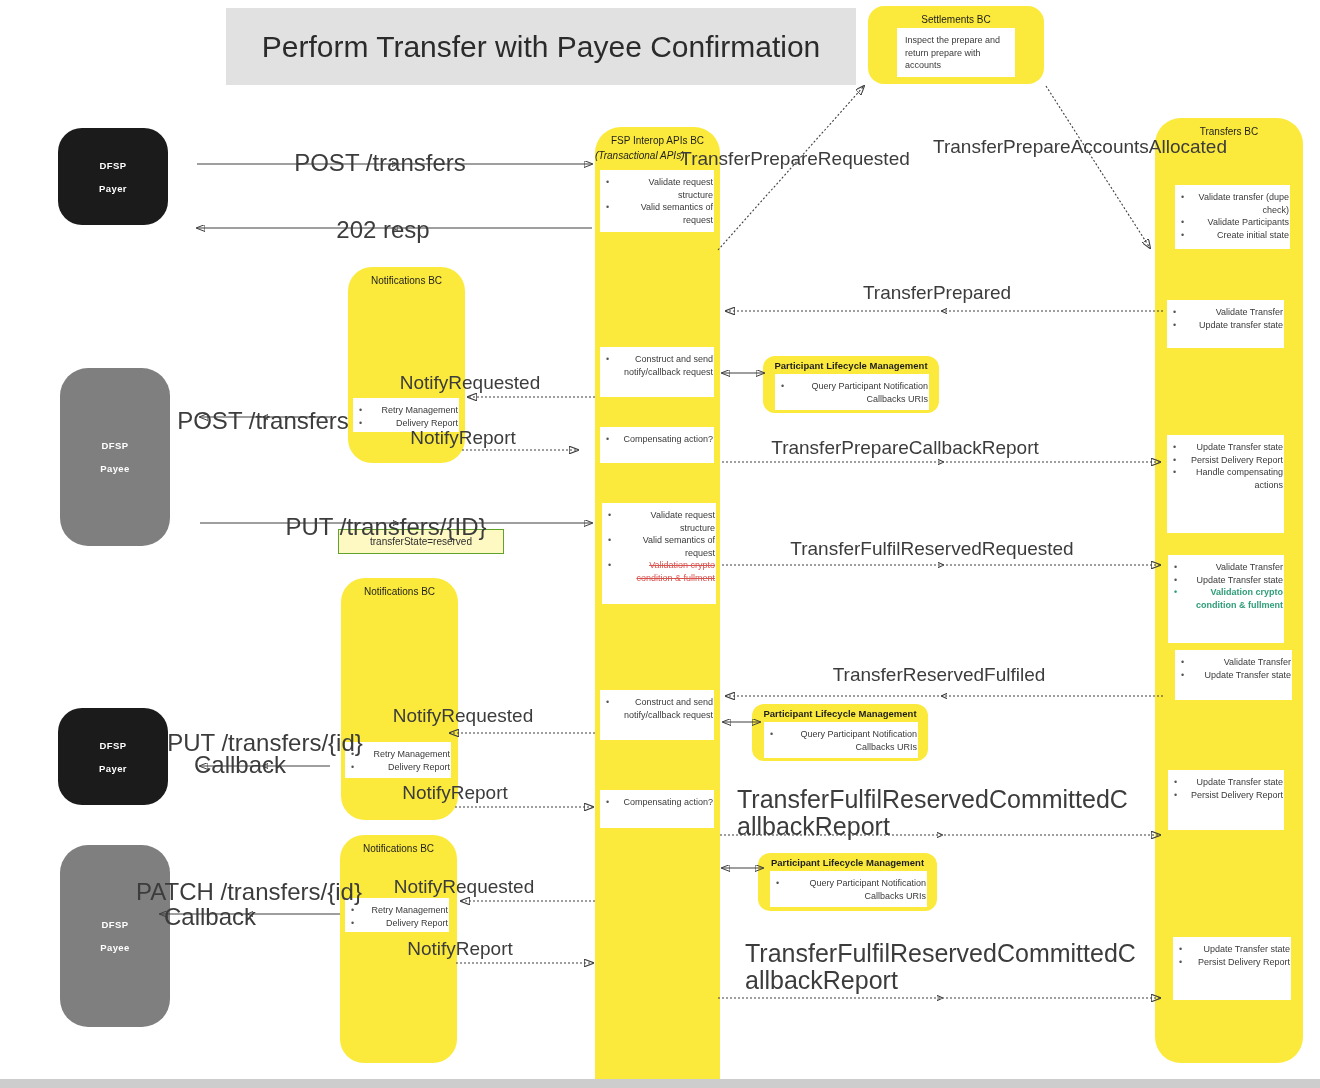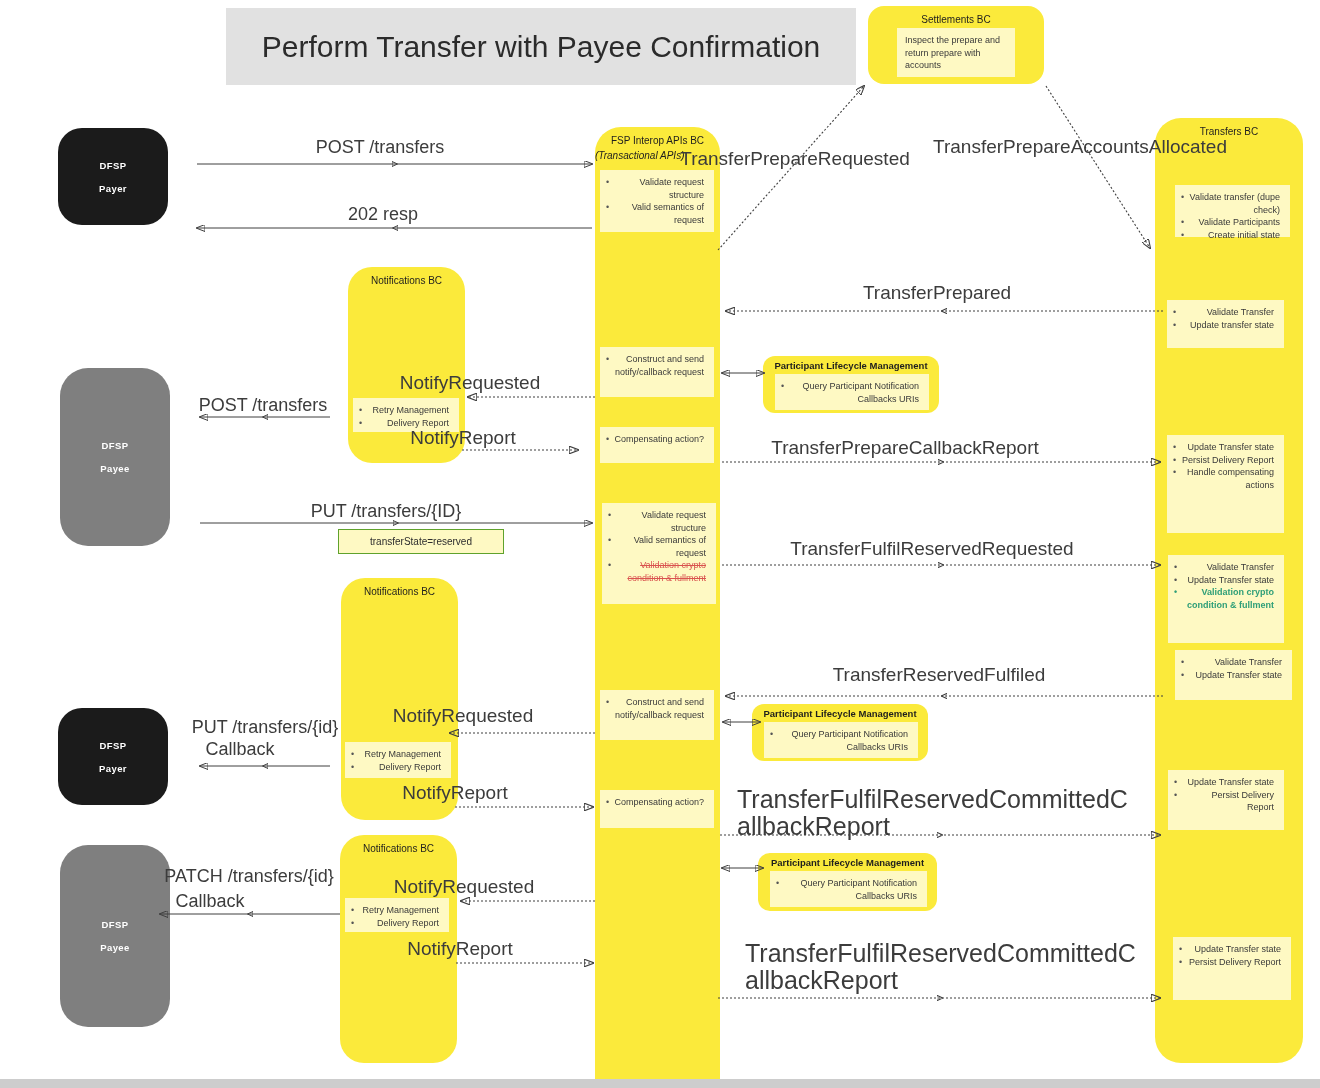--- a/index.html
+++ b/index.html
@@ -10,42 +10,42 @@
     display:flex;align-items:center;justify-content:center;font-size:30px;color:#2b2b2b;z-index:2;}
 
   .lane{position:absolute;background:#FBEA3B;border-radius:26px;z-index:1;}
   .lane-title{font-size:10px;font-weight:normal;color:#1e1e1e;text-align:center;margin-top:8px;}
   .lane-sub{font-size:10px;color:#1e1e1e;text-align:left;margin-top:4px;font-style:italic;}
 
   .settle{position:absolute;left:868px;top:6px;width:176px;height:78px;background:#FBEA3B;
     border-radius:16px;z-index:2;}
   .settle .note{position:relative;margin:3px auto 0;width:118px;}
 
-  .note{position:absolute;background:#fef9c3;color:#3a3a3a;font-size:9px;line-height:12.5px;
-    padding:6px 10px 5px 2px;z-index:3;box-sizing:border-box;}
+  .note{position:absolute;background:#ffffff;color:#3a3a3a;font-size:9px;line-height:12.5px;
+    padding:6px 1px 5px 2px;z-index:3;box-sizing:border-box;}
   .note p{margin:0 2px 0 6px;}
   .note ul{margin:0;padding:0;list-style:none;text-align:right;}
   .note li{position:relative;padding-left:12px;}
   .note li::before{content:"\2022";position:absolute;left:4px;top:0;font-size:9px;color:#555;}
   .struck{color:#D9534F;text-decoration:line-through;}
   .hl{color:#2E9E78;font-weight:bold;}
   .hl::before{color:#2E9E78 !important;}
 
   .actor{position:absolute;display:flex;flex-direction:column;align-items:center;justify-content:center;
     gap:12px;color:#ffffff;font-size:9.5px;font-weight:bold;letter-spacing:.4px;z-index:2;}
   .actor.payer{background:#1b1b1b;border-radius:24px;}
   .actor.payee{background:#7f7f7f;border-radius:28px;}
 
   .plm{position:absolute;background:#FBEA3B;border-radius:12px;z-index:3;box-sizing:border-box;}
   .plm-title{font-size:9.5px;font-weight:bold;text-align:center;margin-top:4px;color:#1e1e1e;}
   .plm .note{position:relative;margin:3px 10px 0 12px;}
 
   .lbl{position:absolute;color:#3c3c3c;white-space:nowrap;transform:translateX(-50%);z-index:7;}
   .lbl-lg{font-size:19px;}
-  .lbl-md{font-size:18px;}
+  .lbl-md{font-size:24px;margin-top:12px;}
   .lbl-wrap{position:absolute;color:#3c3c3c;font-size:25px;line-height:27px;width:400px;
     word-break:break-all;z-index:7;}
 
   .greenbox{position:absolute;left:325px;top:529px;width:166px;height:25px;background:#fef9c3;
     border:1px solid #5FA22C;color:#2d2d2d;font-size:10px;display:flex;align-items:center;
     justify-content:center;z-index:7;box-sizing:border-box;margin-left:13px;}
 
   svg.connectors{position:absolute;left:0;top:0;z-index:6;pointer-events:none;}
   svg.connectors path{fill:none;stroke:#3f3f3f;stroke-width:1;}
   svg.connectors path.dash{stroke-dasharray:2 2;stroke-width:1.1;}
@@ -127,21 +127,21 @@
     <ul>
       <li>Construct and send notify/callback request</li>
     </ul>
   </div>
   <div class="note" style="left:600px;top:790px;width:114px;height:38px;">
     <ul>
       <li>Compensating action?</li>
     </ul>
   </div>
 
-  <div class="note" style="left:1175px;top:185px;width:115px;height:52px;">
+  <div class="note" style="left:1175px;top:185px;width:115px;height:64px;">
     <ul>
       <li>Validate transfer (dupe check)</li>
       <li>Validate Participants</li>
       <li>Create initial state</li>
     </ul>
   </div>
   <div class="note" style="left:1167px;top:300px;width:117px;height:48px;">
     <ul>
       <li>Validate Transfer</li>
       <li>Update transfer state</li>

